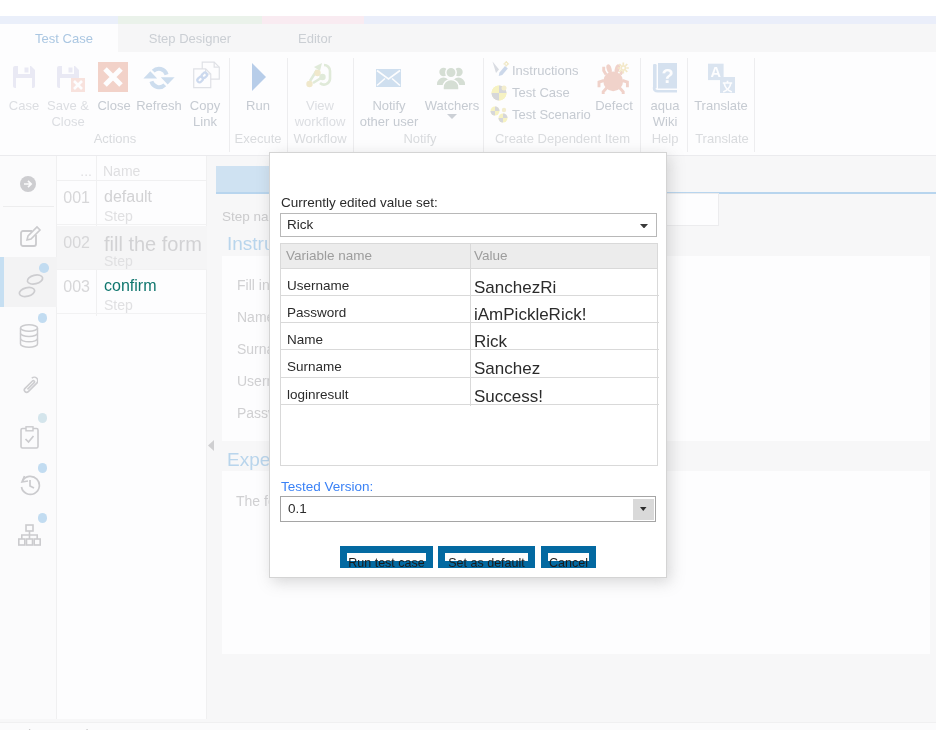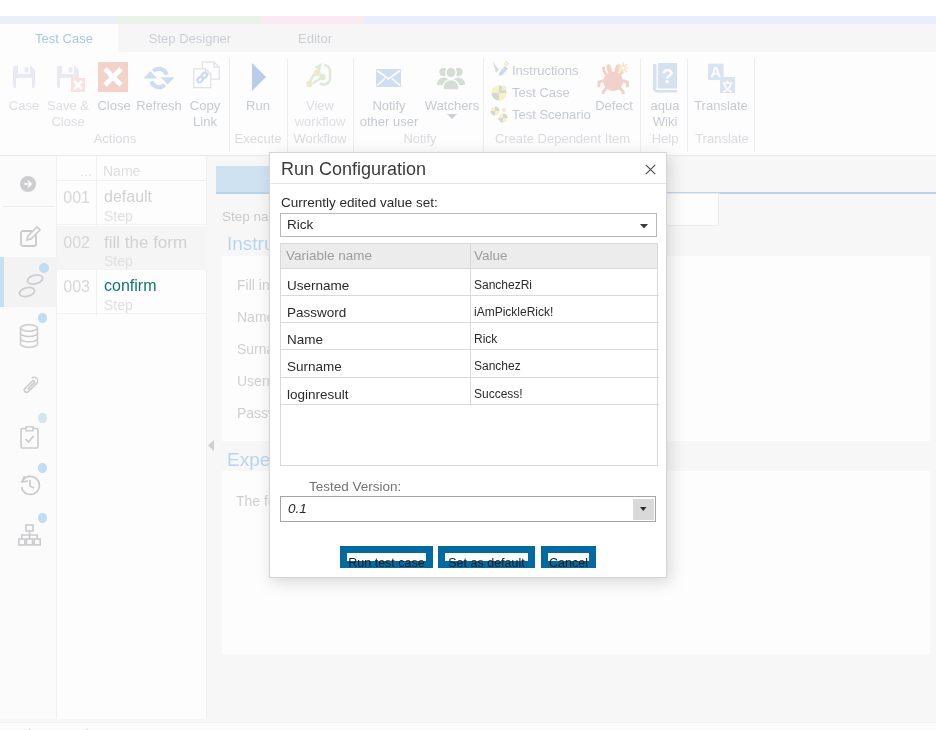--- a/index.html
+++ b/index.html
@@ -284,21 +284,21 @@
     <div class="abs" style="left:72px;top:147px;width:20px;color:#dfdfe1;font-size:14px;text-align:right">...</div>
     <div class="abs" style="left:103px;top:147px;color:#dfdfe1;font-size:14px">Name</div>
     <div class="abs" style="left:96px;top:140px;width:1px;height:160px;background:#f0f0f1"></div>
 
     <div class="abs" style="left:57px;top:166px;width:150px;height:43px;border-bottom:1px solid #f2f2f3"></div>
     <div class="abs" style="left:62px;top:173px;width:28px;color:#d7d7d9;font-size:16px;text-align:right">001</div>
     <div class="abs" style="left:104px;top:172px;color:#d2d2d4;font-size:16px">default</div>
     <div class="abs" style="left:104px;top:192px;color:#e0e0e2;font-size:14px">Step</div>
     <div class="abs" style="left:57px;top:210px;width:150px;height:44px;background:#f5f5f6;border-bottom:1px solid #f2f2f3"></div>
     <div class="abs" style="left:62px;top:218px;width:28px;color:#d7d7d9;font-size:16px;text-align:right">002</div>
-    <div class="abs" style="left:104px;top:217px;color:#d2d2d4;font-size:17px">fill the form</div>
+    <div class="abs" style="left:104px;top:217px;color:#d2d2d4;font-size:20px">fill the form</div>
     <div class="abs" style="left:104px;top:237px;color:#e0e0e2;font-size:14px">Step</div>
     <div class="abs" style="left:57px;top:255px;width:150px;height:43px;border-bottom:1px solid #f2f2f3"></div>
     <div class="abs" style="left:62px;top:262px;width:28px;color:#d7d7d9;font-size:16px;text-align:right">003</div>
     <div class="abs" style="left:104px;top:261px;color:#0f766e;font-size:16px">confirm</div>
     <div class="abs" style="left:104px;top:281px;color:#e0e0e2;font-size:14px">Step</div>
   </div>
 
   <div id="content">
 
     <div class="abs" style="left:216px;top:150px;width:160px;height:26px;background:#cfe2f2"></div>
@@ -322,26 +322,20 @@
     <div class="abs" style="left:227px;top:433px;color:#b9d5ec;font-size:19px">Expected result</div>
     <div class="abs" style="left:222px;top:455px;width:708px;height:183px;background:#fdfdfe"></div>
     <div class="abs" style="left:236px;top:477px;color:#d0d0d2;font-size:14px">The form is filled</div>
   </div>
 
   <div class="abs" style="left:0;top:706px;width:936px;height:24px;background:#fbfbfc;border-top:1px solid #f0f0f1"></div>
   <div class="abs" style="left:7px;top:711px;color:#c9c9cb;font-size:14px">Path: PartyShop</div>
 </div>
 
 <div id="dialog" style="position:absolute;left:269px;top:152px;width:398px;height:426px;background:#fff;border:1px solid #d4d4d4;box-shadow:3px 4px 14px rgba(125,125,125,0.3);font-family:'Liberation Sans',sans-serif;">
-  <div style="position:absolute;left:0;top:0;width:100%;height:31px;border-bottom:1px solid #e6e6e6;">
-    <div style="position:absolute;left:11px;top:6px;font-size:18px;color:#3b3b3b;">Run Configuration</div>
-    <svg style="position:absolute;right:10px;top:11px" width="11" height="11" viewBox="0 0 11 11">
-        <path d="M0.8 0.8 L10.2 10.2 M10.2 0.8 L0.8 10.2" stroke="#4f4f4f" stroke-width="1.2"></path>
-      </svg>
-  </div>
   <div style="position:absolute;left:11px;top:42px;font-size:13.5px;color:#2b2b2b;">Currently edited value set:</div>
 
   <div style="position:absolute;left:10px;top:60px;width:377px;height:24px;border:1px solid #b8b8b8;background:#fff;">
     <div style="position:absolute;left:6px;top:3px;font-size:13.5px;color:#2b2b2b;">Rick</div>
     <svg style="position:absolute;right:8px;top:9.5px" width="8" height="4.5" viewBox="0 0 8 4.5">
         <path d="M0 0 h8 L4 4.5 z" fill="#3a3a3a"></path>
       </svg>
   </div>
 
   <div style="position:absolute;left:10px;top:90px;width:378px;height:223px;border:1px solid #d9d9d9;background:#fff;">
@@ -364,32 +358,32 @@
       </div>
     <div class="trow" style="top:106.5px">
         <span class="c1">Surname</span>
         <span class="c2">Sanchez</span>
       </div>
     <div class="trow" style="top:134px">
         <span class="c1">loginresult</span>
         <span class="c2">Success!</span>
       </div>
   </div>
-  <div style="position:absolute;left:11px;top:326px;font-size:13.5px;color:#737373;margin-left:28px;">Tested Version:</div>
-
-  <div style="position:absolute;left:10px;top:343px;width:376px;height:26px;border:1px solid #a5a5a5;background:#fff;font-style:italic;">
+  <div style="position:absolute;left:11px;top:326px;font-size:13.5px;color:#3b82f6;">Tested Version:</div>
+
+  <div style="position:absolute;left:10px;top:343px;width:376px;height:26px;border:1px solid #a5a5a5;background:#fff;">
     <div style="position:absolute;left:7px;top:4px;font-size:13.5px;color:#2b2b2b;">0.1</div>
     <div style="position:absolute;right:1.5px;top:1.5px;width:21px;height:21px;background:#d9d9d9;">
       <svg style="position:absolute;left:7.5px;top:8.5px" width="6.5" height="4" viewBox="0 0 6.5 4">
           <path d="M0 0 h6.5 L3.25 4 z" fill="#2b2b2b"></path>
         </svg>
     </div>
   </div>
   <div style="position:absolute;left:0;top:393px;width:100%;text-align:center;">
     <span class="dbtn" style="width:93px">Run test case</span><span class="dbtn" style="width:97px;margin-left:5px">Set as default</span><span class="dbtn" style="width:55px;margin-left:6px">Cancel</span>
   </div>
 </div>
 <style>
 .trow { position:absolute; left:0; width:378px; height:27px; border-bottom:1px solid #d9d9d9; }
 .trow .c1 { position:absolute; left:6px; top:8.5px; font-size:13.5px; color:#2b2b2b; }
-.trow .c2 { position:absolute; left:193px; top:8.5px; font-size:12px; color:#2b2b2b; }
+.trow .c2 { position:absolute; left:193px; top:8.5px; font-size:17px; color:#2b2b2b; }
 .dbtn { display:inline-block; height:22px; line-height:20px; border:7px solid #0369a1; background:#fdfdfd; font-size:12.5px; color:#1b1b1b; text-align:center; vertical-align:top; }
 </style>
 
 </body></html>

